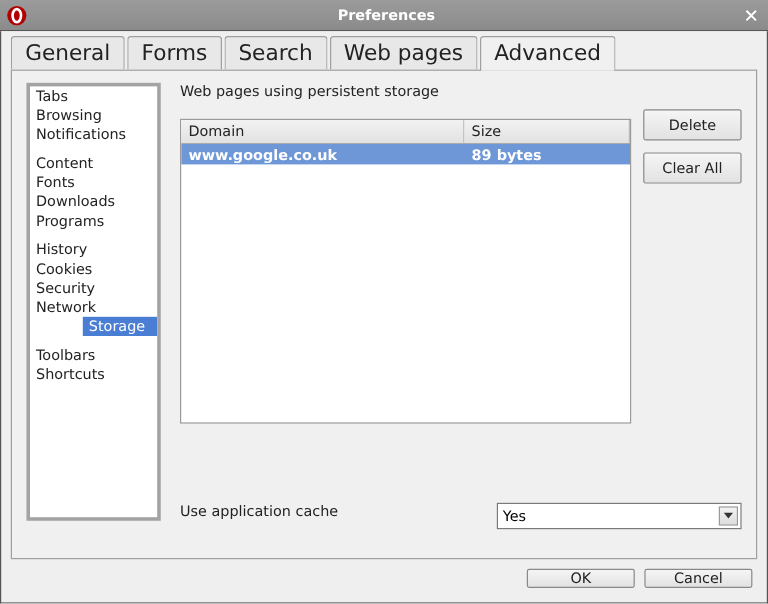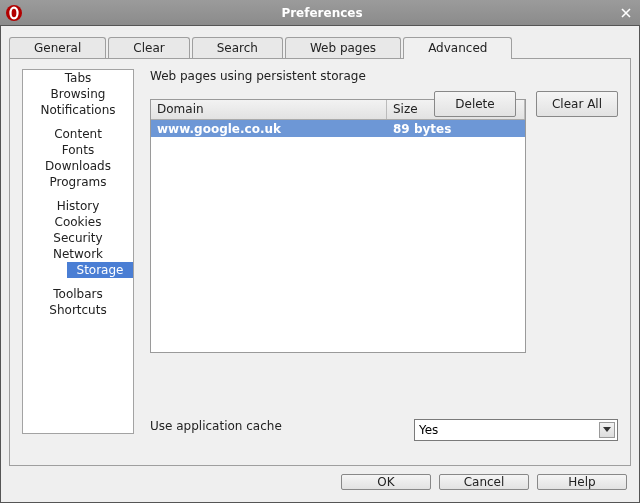--- a/index.html
+++ b/index.html
@@ -24,37 +24,37 @@
 
   .body {
     width: 640px; height: 477px; background: #efefef;
     border: 1px solid #555; border-top: none;
     padding: 8px 8px 0 8px;
   }
 
   .tabstrip { display: flex; align-items: flex-end; height: 24px; }
   .tab {
     border: 1px solid #9f9f9f; border-bottom: none;
-    padding: 3px 24px; background: #e8e8e8; margin-right: 2px;
+    padding: 3px 11px; background: #e8e8e8; margin-right: 2px;
     border-top-left-radius: 3px; border-top-right-radius: 3px;
-    font-size: 12px; color: #222; cursor: pointer;
+    font-size: 18px; color: #222; cursor: pointer;
     position: relative;
   }
   .tab.active {
     background: #f0f0f0; font-weight: normal;
     margin-bottom: -1px; padding-bottom: 4px; z-index: 2;
   }
   .tabpanel {
     border: 1px solid #9f9f9f; height: 408px; background: #f0f0f0;
     display: flex; padding: 10px 12px; position: relative;
   }
 
   .sidebar {
     width: 112px; height: 365px; background: white;
-    border: 1px solid #a3a3a3; color: #222; overflow: hidden; text-align: center;
+    border: 3px solid #a3a3a3; color: #222; overflow: hidden;
   }
   .sidebar .grp { padding: 0; }
   .sidebar .sep { height: 8px; }
   .sidebar .item { padding: 1px 5px; cursor: pointer; }
   .sidebar .item.selected { background: #4a7ed4; color: white; margin-left: 44px; }
 
   .main { flex: 1; margin-left: 16px; position: relative; }
   .heading { color: #222; margin-bottom: 16px; }
 
   .tablewrap {
@@ -69,21 +69,21 @@
   .thead .th.domain { width: 236px; }
   .thead .th.size { flex: 1; }
   .tbody { flex: 1; overflow: hidden; }
   .trow { display: flex; height: 17px; align-items: center; }
   .trow.selected { background: #6d97d6; color: white; }
   .trow .td { padding: 1px 6px; font-weight: bold; }
   .trow .td.domain { width: 236px; }
   .trow .td.size { flex: 1; }
 
   .btncol {
-    position: absolute; right: 0; top: 22px; display: flex; flex-direction: row; gap: 20px;
+    position: absolute; right: 0; top: 22px; display: flex; flex-direction: column; gap: 10px;
   }
   .button {
     width: 82px; height: 26px; background: linear-gradient(to bottom, #f5f5f5, #e2e2e2);
     border: 1px solid #888; border-radius: 2px; color: #222; cursor: pointer;
     display: flex; align-items: center; justify-content: center;
   }
 
   .cacherow {
     position: absolute; left: 0; right: 0; bottom: 14px; display: flex; 
   }
@@ -118,21 +118,21 @@
     <svg viewBox="0 0 10 10">
         <path d="M1 1 L9 9 M9 1 L1 9" stroke="white" stroke-width="1.6"></path>
       </svg>
   </span>
 </div>
 
 <div class="body">
 
   <div class="tabstrip">
     <div class="tab">General</div>
-    <div class="tab">Clear</div>
+    <div class="tab">Forms</div>
     <div class="tab">Search</div>
     <div class="tab">Web pages</div>
     <div class="tab active">Advanced</div>
   </div>
 
   <div class="tabpanel">
 
     <div class="sidebar">
       <div class="grp">
         <div class="item">Tabs</div>
@@ -193,16 +193,15 @@
           </span>
         </div>
       </div>
     </div>
 
   </div>
 
   <div class="footer">
     <div class="button">OK</div>
     <div class="button">Cancel</div>
-    <div class="button">Help</div>
   </div>
 
 </div>
 
 </body></html>

